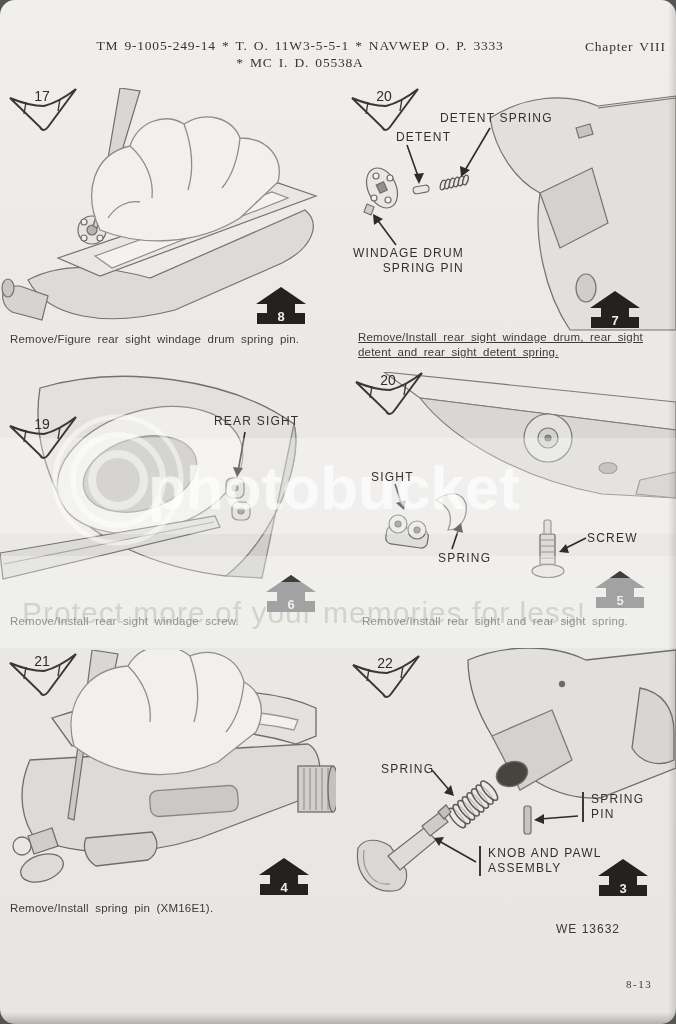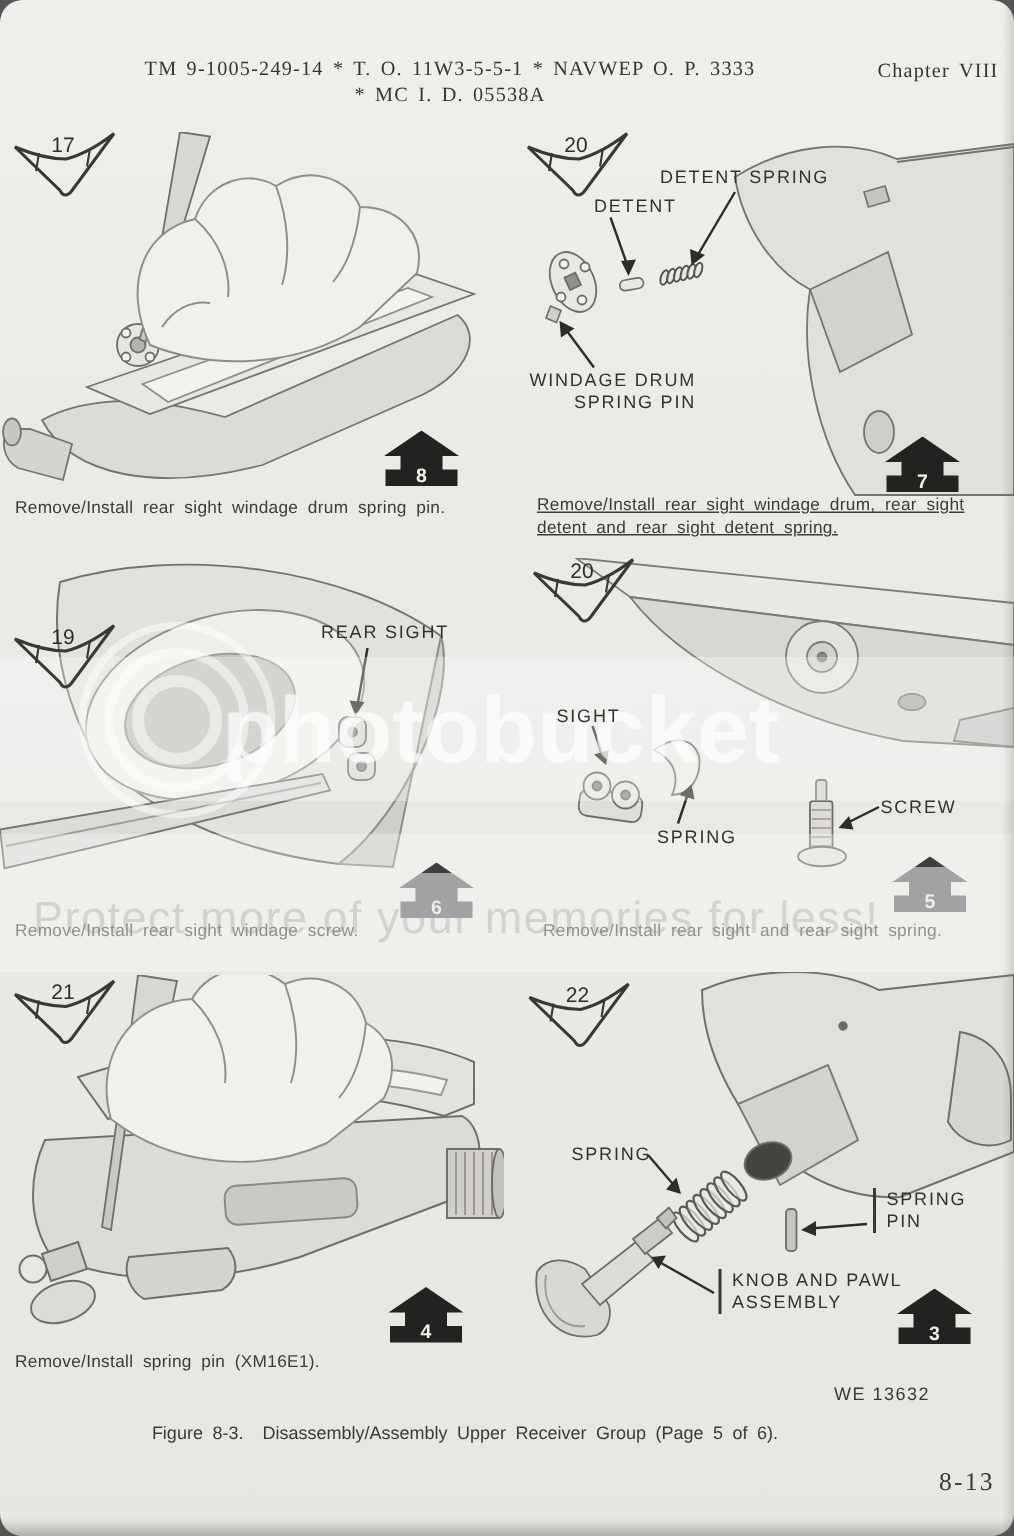--- a/index.html
+++ b/index.html
@@ -28,21 +28,21 @@
   .wmband{left:0;width:676px;background:rgba(255,255,255,.30);z-index:5;pointer-events:none;}
   .wm-brand{left:148px;top:452px;font-size:62px;font-weight:bold;letter-spacing:0;
     color:rgba(255,255,255,.55);text-shadow:0 0 2px rgba(255,255,255,.35);z-index:6;pointer-events:none;}
   .wm-tag{left:22px;top:596px;width:650px;font-size:30px;letter-spacing:1px;white-space:nowrap;
     color:rgba(165,163,158,.38);z-index:6;pointer-events:none;}
   .edge-r{right:0;top:0;width:8px;height:100%;z-index:20;
     background:linear-gradient(90deg,rgba(0,0,0,0),rgba(100,98,94,.22));}
   .edge-b{left:0;bottom:0;width:100%;height:12px;z-index:20;
     background:linear-gradient(180deg,rgba(0,0,0,0),rgba(95,93,89,.38));}
   .figcap{left:40px;top:948px;width:540px;text-align:center;font-size:12px;word-spacing:3px;color:#3b3935;z-index:10;}
-  .pagenum{left:626px;top:978px;font-size:17px;letter-spacing:1.5px;color:#3b3935;z-index:10;}
+  .pagenum{left:626px;top:978px;font-size:11px;letter-spacing:1.5px;color:#3b3935;z-index:10;}
   .plate{left:556px;top:922px;width:96px;text-align:left;font-size:12px;letter-spacing:1px;color:#3b3935;z-index:10;}
 </style>
 </head>
 <body>
 
 <div class="page">
 
   <div class="abs hdr serif" style="left:90px;top:38px;width:420px;">TM 9-1005-249-14 * T. O. 11W3-5-5-1 * NAVWEP O. P. 3333</div>
   <div class="abs hdr serif" style="left:90px;top:55px;width:420px;">* MC I. D. 05538A</div>
   <div class="abs hdr serif" style="left:585px;top:39px;width:90px;text-align:left;font-family:Liberation Serif, serif;">Chapter VIII</div>
@@ -335,25 +335,24 @@
   <div class="abs lbl" style="left:396px;top:130px;">DETENT</div>
   <div class="abs lbl" style="left:352px;top:246px;width:112px;text-align:right;">WINDAGE DRUM SPRING PIN</div>
   <div class="abs lbl" style="left:214px;top:414px;">REAR SIGHT</div>
   <div class="abs lbl" style="left:371px;top:470px;">SIGHT</div>
   <div class="abs lbl" style="left:438px;top:551px;">SPRING</div>
   <div class="abs lbl" style="left:587px;top:531px;">SCREW</div>
   <div class="abs lbl" style="left:381px;top:762px;">SPRING</div>
   <div class="abs lbl bar" style="left:582px;top:792px;width:64px;">SPRING PIN</div>
   <div class="abs lbl bar" style="left:479px;top:846px;width:140px;">KNOB AND PAWL ASSEMBLY</div>
 
-  <div class="abs cap nowrap" style="left:10px;top:332px;">Remove/Install rear sight windage drum spring pin.</div>
+  <div class="abs cap nowrap" style="left:10px;top:332px;">Remove/Figure rear sight windage drum spring pin.</div>
   <div class="abs cap" style="left:358px;top:330px;width:308px;text-decoration:underline;">Remove/Install rear sight windage drum, rear sight detent and rear sight detent spring.</div>
   <div class="abs cap faded nowrap" style="left:10px;top:614px;">Remove/Install rear sight windage screw.</div>
   <div class="abs cap faded nowrap" style="left:362px;top:614px;">Remove/Install rear sight and rear sight spring.</div>
   <div class="abs cap nowrap" style="left:10px;top:901px;">Remove/Install spring pin (XM16E1).</div>
 
   <div class="abs plate">WE 13632</div>
-  <div class="abs figcap">Figure 8-3.&nbsp; Disassembly/Assembly Upper Receiver Group (Page 5 of 6).</div>
   <div class="abs pagenum serif">8-13</div>
 
   <div class="abs edge-r"></div>
   <div class="abs edge-b"></div>
 </div>
 
 </body></html>

